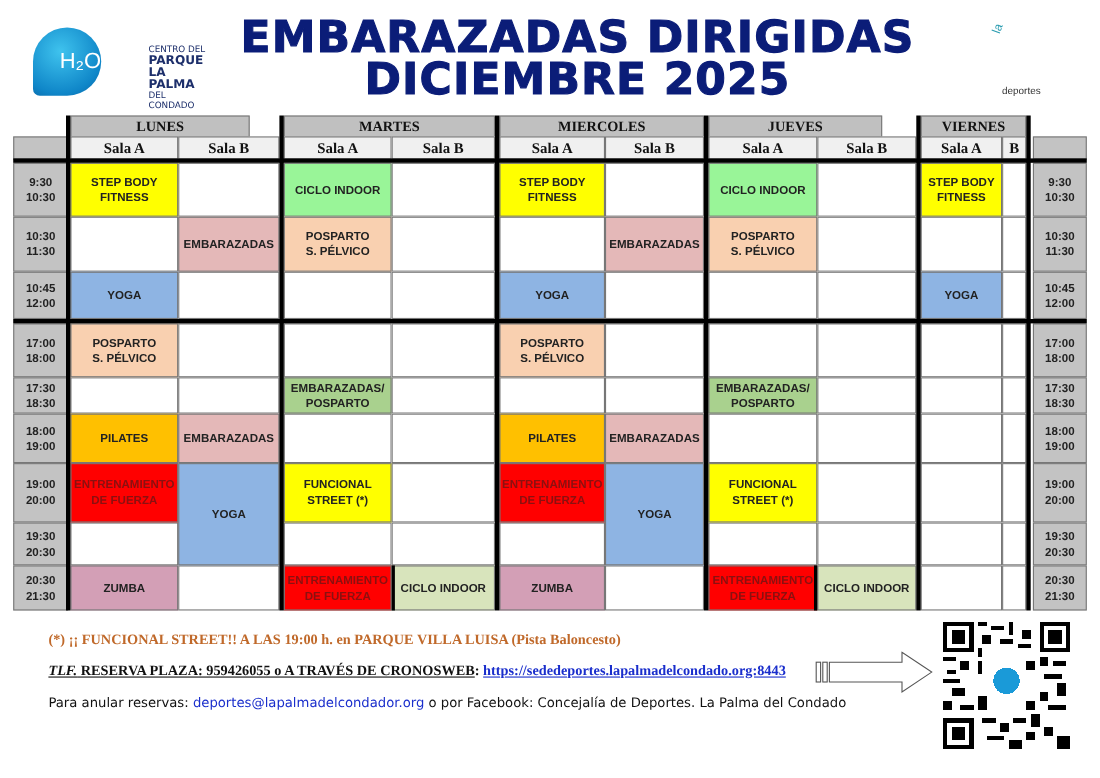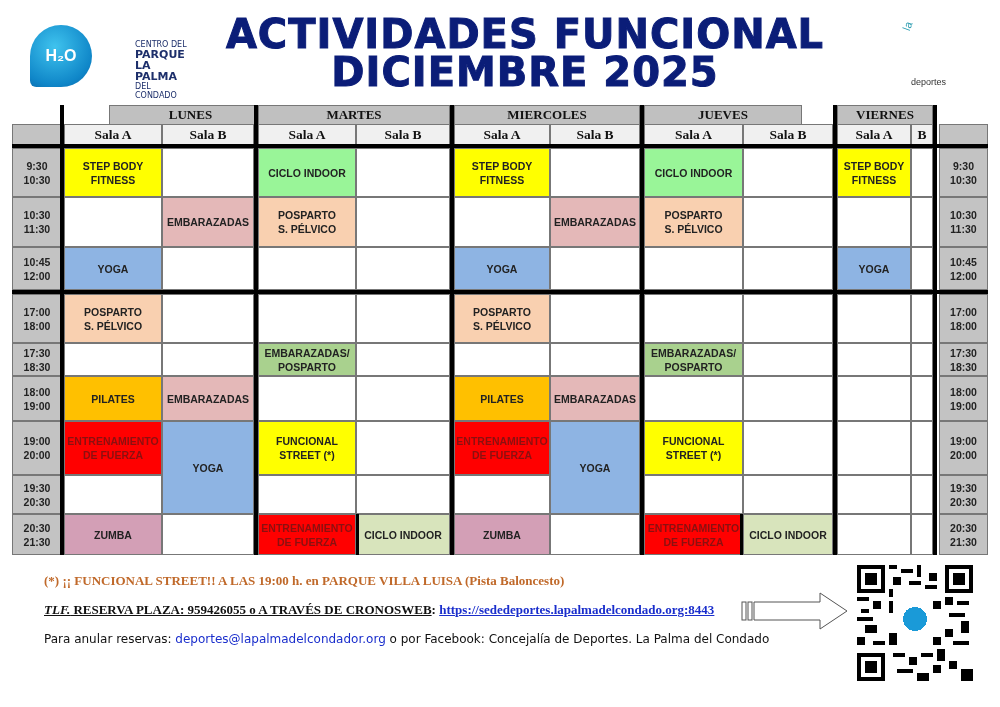--- a/index.html
+++ b/index.html
@@ -3,21 +3,21 @@
 <meta charset="utf-8">
 <style>
   html,body{margin:0;padding:0;background:#fff;}
   body{width:1000px;height:707px;position:relative;overflow:hidden;font-family:"Liberation Sans",sans-serif;}
   .abs{position:absolute;}
   .title{left:200px;width:650px;text-align:center;color:#0b1d78;font-family:"DejaVu Sans",sans-serif;font-weight:900;letter-spacing:1px;
     -webkit-text-stroke:1px #0b1d78;}
   .t1{top:12px;font-size:40px;line-height:44px;}
   .t2{top:50px;font-size:40px;line-height:44px;}
   .h2o{left:30px;top:25px;width:62px;height:62px;border-radius:50% 50% 50% 10%;background:radial-gradient(circle at 40% 35%,#3fc3ee,#0f86c8 70%,#0a5f9e);color:#fff;
-    display:flex;align-items:center;justify-content:center;font-weight:bold;font-size:16px;}
+    display:flex;align-items:center;justify-content:flex-end;font-weight:normal;font-size:20px;}
   .cdep{left:135px;top:40px;width:60px;font-size:8px;line-height:9px;color:#1d2f6b;font-family:"DejaVu Sans",sans-serif;}
   .cdep .big{font-size:11px;line-height:11px;font-weight:bold;}
   .lapalma{left:865px;top:20px;width:115px;height:70px;color:#2a9cb0;}
   .lapalma .pal{font-family:"DejaVu Serif",serif;font-style:italic;font-size:30px;position:absolute;left:6px;top:8px;}
   .lapalma .la{font-size:11px;position:absolute;left:38px;top:0px;transform:rotate(-70deg);}
   .lapalma .dep{font-size:9px;color:#333;position:absolute;left:46px;top:57px;}
   
   .cell{position:absolute;box-sizing:border-box;display:flex;align-items:center;justify-content:center;text-align:center;
     font-family:"Liberation Sans",sans-serif;font-weight:bold;font-size:10.5px;line-height:14px;color:#222;border:1px solid #777;}
   .hd{background:#c0c0c0;font-family:"Liberation Serif",serif;font-size:13px;color:#111;border:1px solid #777;}
@@ -37,29 +37,29 @@
 
 <div class="abs h2o">
     <span>H₂O</span>
   </div>
 <div class="abs cdep">
   <div>CENTRO DEL</div>
   <div class="big">PARQUE</div>
   <div class="big">LA PALMA</div>
   <div>DEL CONDADO</div>
 </div>
-<div class="abs title t1">ACTIVIDADES FUNCIONAL</div>
+<div class="abs title t1">EMBARAZADAS DIRIGIDAS</div>
 <div class="abs title t2">DICIEMBRE 2025</div>
 <div class="abs lapalma">
   <span class="la">la</span>
   <span class="dep">deportes</span>
 </div>
 
 <div id="table">
-    <div class="cell hd" style="left: 64px; top: 105px; width: 163px; height: 20px; margin-left: 45px;">
+    <div class="cell hd" style="left: 64px; top: 105px; width: 163px; height: 20px;">
       <span>LUNES</span>
     </div>
     <div class="cell hd" style="left: 258px; top: 105px; width: 192px; height: 20px;">
       <span>MARTES</span>
     </div>
     <div class="cell hd" style="left: 454px; top: 105px; width: 186px; height: 20px;">
       <span>MIERCOLES</span>
     </div>
     <div class="cell hd" style="left: 644px; top: 105px; width: 158px; height: 20px;">
       <span>JUEVES</span>

